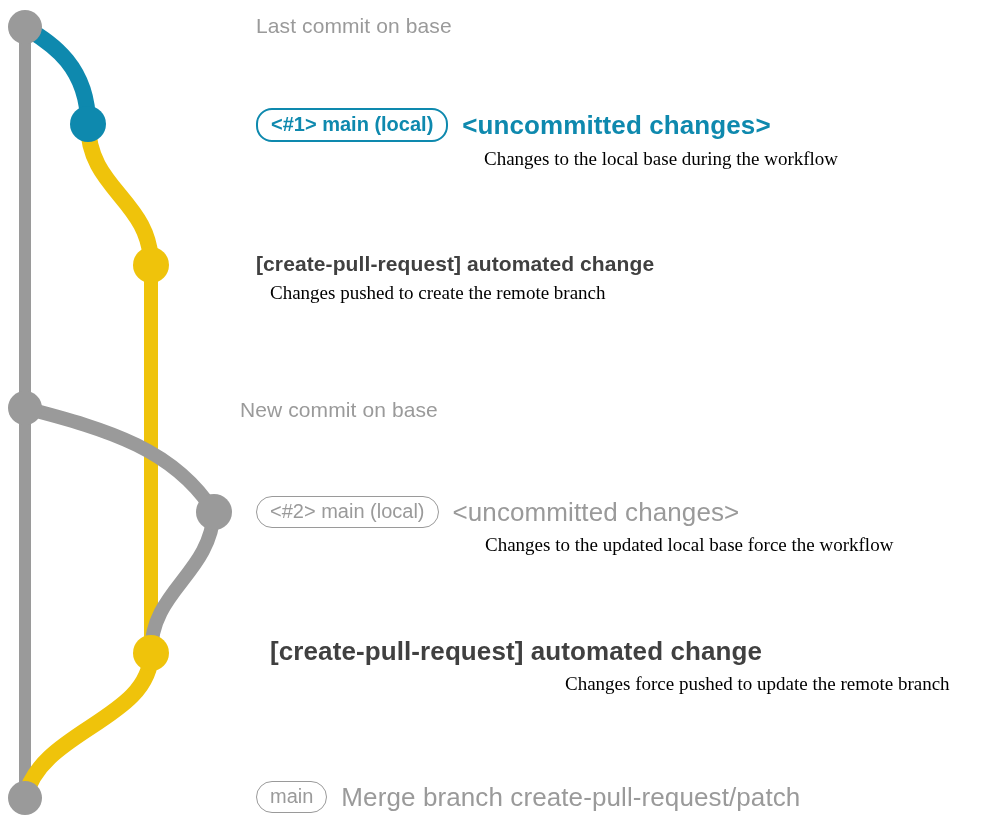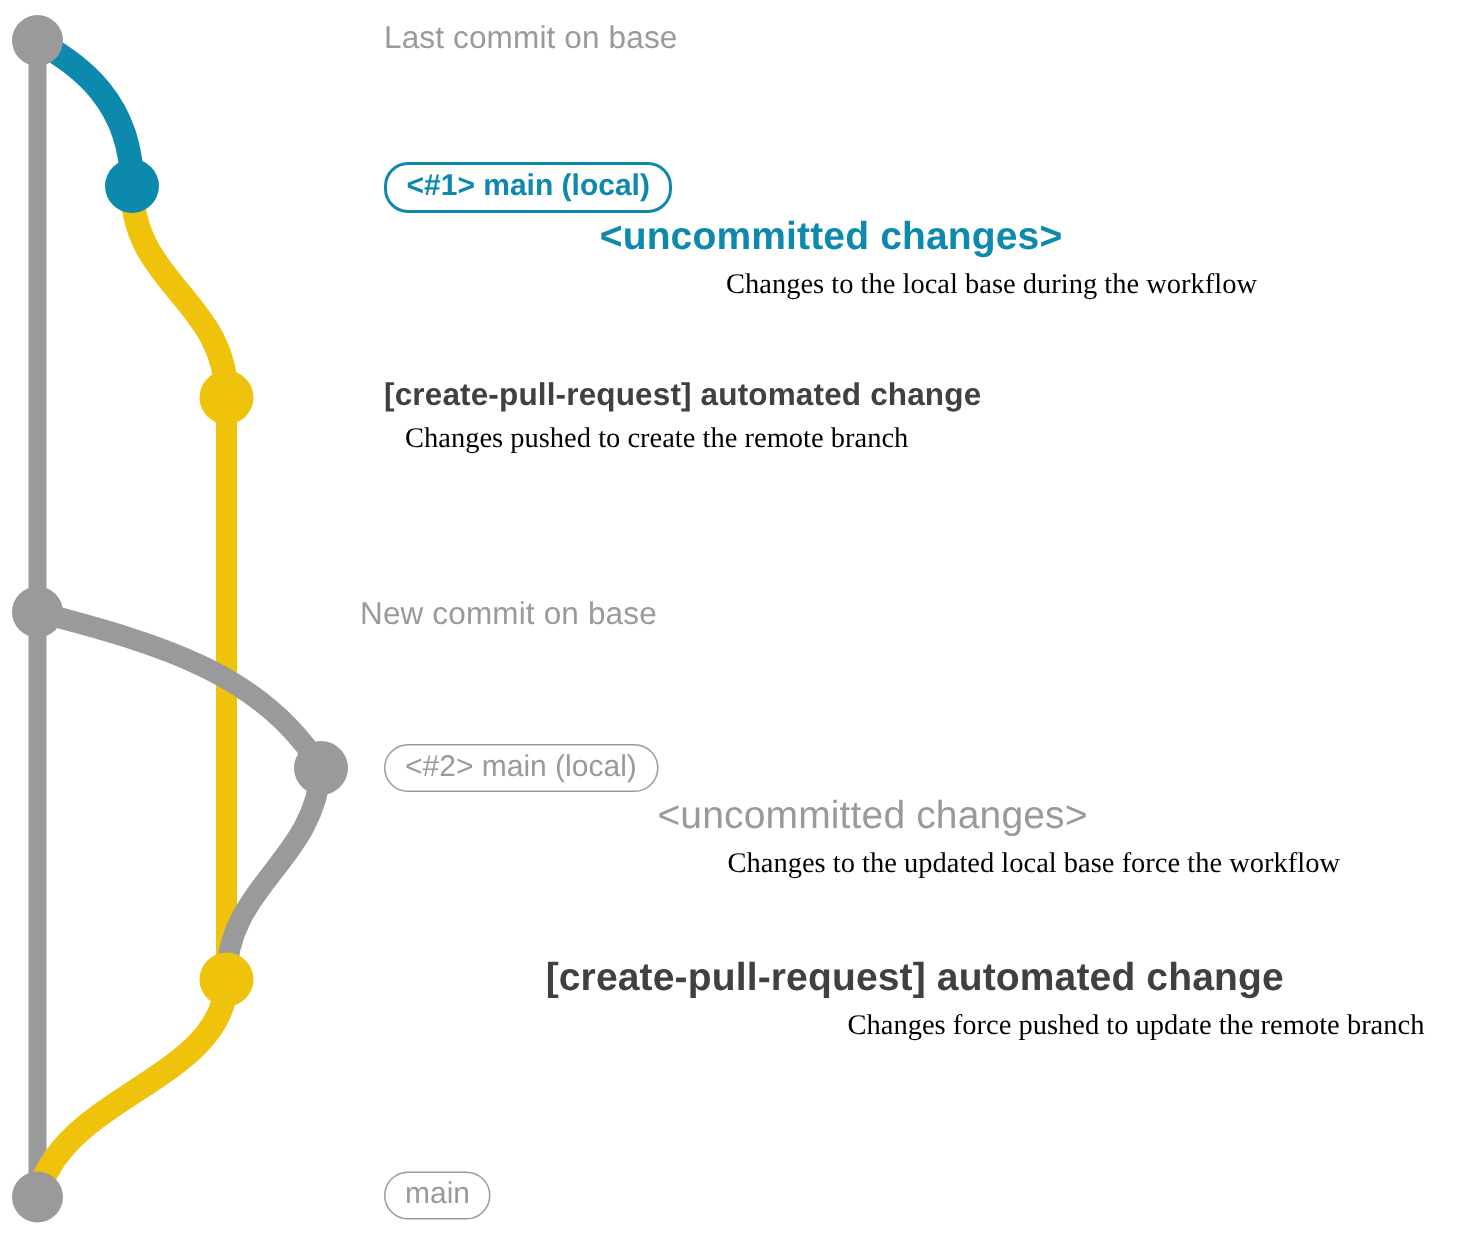--- a/index.html
+++ b/index.html
@@ -33,21 +33,21 @@
   .plain-heading {
     font-size: 21px;
     font-weight: 400;
     letter-spacing: 0.1px;
   }
 
   
   .row {
     display: flex;
     align-items: baseline;
-    flex-direction: column;
+    flex-direction: row;
   }
   .badge {
     display: inline-block;
     border: 2px solid;
     border-radius: 16px;
     padding: 4px 13px 5px 13px;
     font-size: 20px;
     font-weight: 700;
     line-height: 1.05;
     background: #ffffff;
@@ -144,14 +144,15 @@
 <div class="annotation" style="left:256px; top:636px;">
   <div class="row">
     <span class="title bold c-yellow">[create-pull-request] automated change</span>
   </div>
   <div class="subtitle" style="margin-left:309px;">Changes force pushed to update the remote branch</div>
 </div>
 
 <div class="annotation" style="left:256px; top:781px;">
   <div class="row">
     <span class="badge thin c-gray c-gray-b">main</span>
+    <span class="title c-gray">Merge branch create-pull-request/patch</span>
   </div>
 </div>
 
 </body></html>

